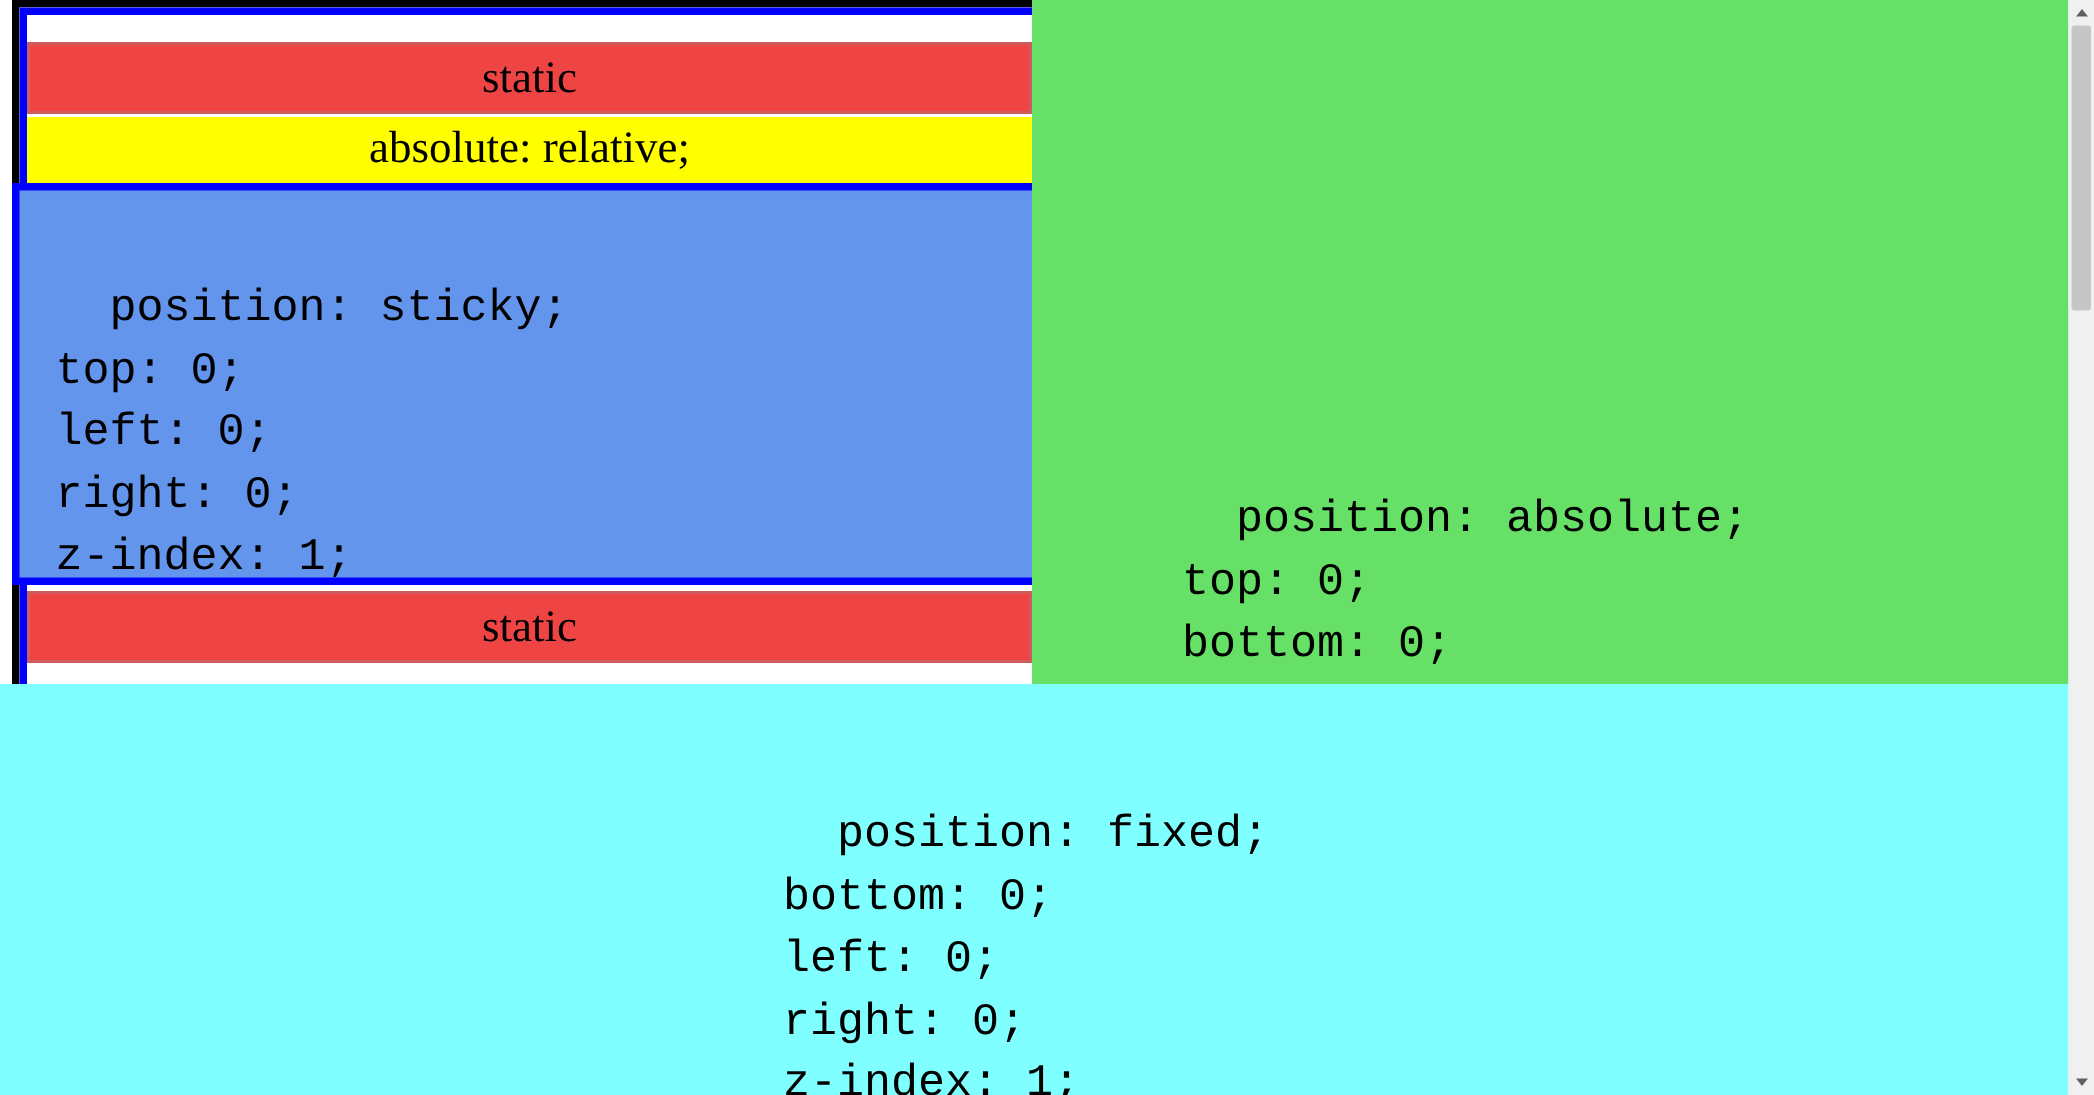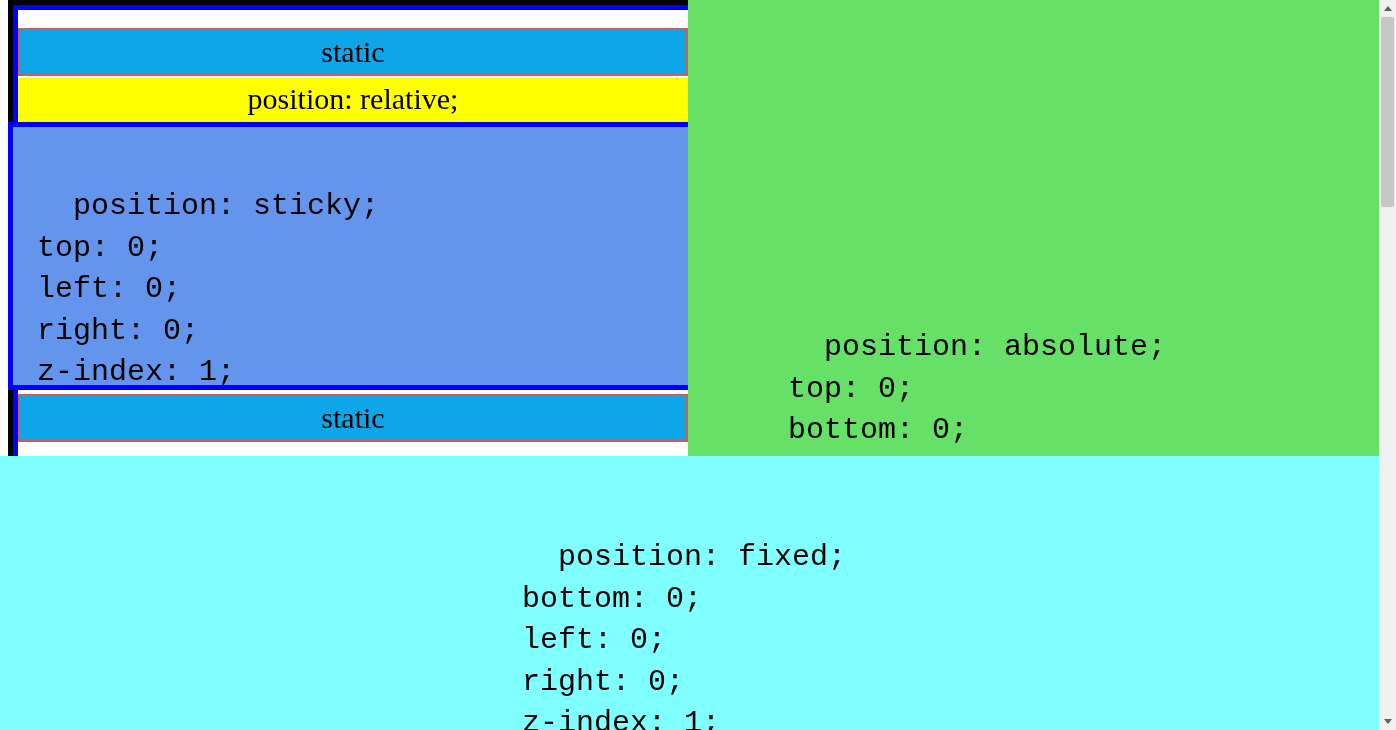--- a/index.html
+++ b/index.html
@@ -39,21 +39,21 @@
 
   
   .bar {
     position: absolute;
     left: 18px;
     width: 670px;
     text-align: center;
     box-sizing: border-box;
   }
   .static-bar {
-    background: #0ea5e9; 
+    background: #ef4444; 
     border: 2px solid #cd5c5c; 
     font-size: 30px;
     line-height: 1.2;
     padding: 4px 0;
   }
   .static-1 { top: 28px; height: 48px; }
   .relative-bar {
     top: 78px;
     height: 44px;
     background: #ffff00;
@@ -154,21 +154,21 @@
 </head>
 <body>
 
 <div class="outer-frame"></div>
 <div class="blue-rim"></div>
 
 <div class="bar static-bar static-1">
   <span>static</span>
 </div>
 <div class="bar relative-bar">
-  <span>position: relative;</span>
+  <span>absolute: relative;</span>
 </div>
 <div class="bar sticky-bar mono pre">
   <span>position: sticky;
 top: 0;
 left: 0;
 right: 0;
 z-index: 1;</span>
 </div>
 <div class="bar static-bar static-2">
   <span>static</span>

